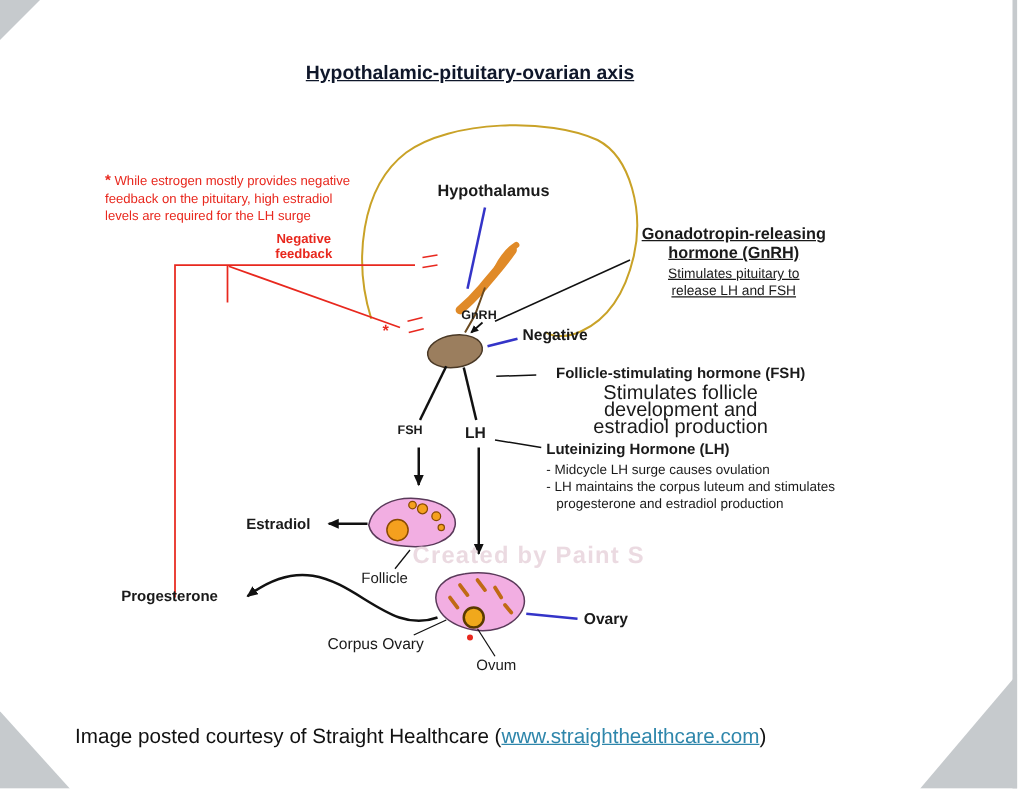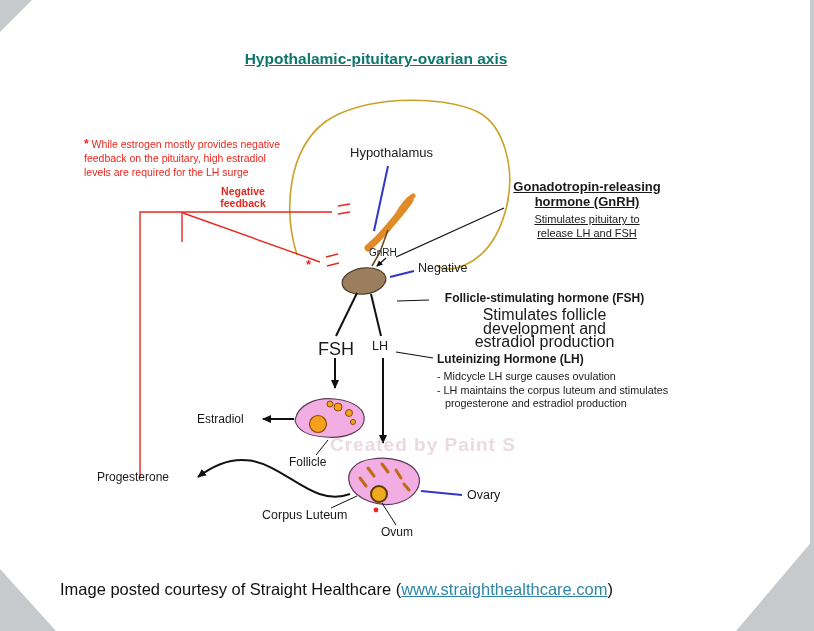--- a/index.html
+++ b/index.html
@@ -9,41 +9,41 @@
   }
   .corner{position:absolute;background:#c6cacd;}
   .corner.tl{left:0;top:0;width:32px;height:32px;clip-path:polygon(0 0,100% 0,0 100%);}
   .corner.bl{left:0;bottom:0;width:56px;height:62px;clip-path:polygon(0 0,100% 100%,0 100%);}
   .corner.br{right:0;bottom:0;width:78px;height:92px;clip-path:polygon(100% 0,100% 100%,0 100%);}
   .edge-right{position:absolute;right:0;top:0;width:4px;height:100%;background:#c6cacd;}
 
   .page-title{
     position:absolute;left:230px;top:50px;width:292px;margin:0;
     font-size:15.5px;font-weight:bold;text-align:center;
-    text-decoration:underline;color:#0f766e;
+    text-decoration:underline;color:#0f172a;
   }
 
   .note{
     position:absolute;left:84px;top:137px;width:202px;
     font-size:10.5px;line-height:14px;color:#e8281e;
   }
   .note .ast{font-weight:bold;font-size:12px;}
 
   .neg-feedback{
     position:absolute;left:207px;top:185px;width:72px;
     font-size:10.5px;line-height:12px;font-weight:bold;color:#e8281e;text-align:center;
   }
 
   .lbl{position:absolute;white-space:nowrap;}
-  .b{font-weight:normal;}
+  .b{font-weight:bold;}
 
   .lbl-hypothalamus{left:350px;top:145px;font-size:13px;}
   .lbl-gnrh-small{left:369px;top:247px;font-size:10px;}
   .lbl-pituitary{left:418px;top:261px;font-size:12.5px;}
-  .lbl-fsh{left:318px;top:339px;font-size:18px;}
+  .lbl-fsh{left:318px;top:339px;font-size:10px;}
   .lbl-lh{left:372px;top:339px;font-size:12.5px;}
   .lbl-estradiol{left:197px;top:412px;font-size:12px;}
   .lbl-follicle{left:289px;top:455px;font-size:12px;}
   .lbl-progesterone{left:97px;top:470px;font-size:12px;}
   .lbl-corpus{left:262px;top:508px;font-size:12.5px;}
   .lbl-ovum{left:381px;top:525px;font-size:12px;}
   .lbl-ovary{left:467px;top:488px;font-size:12.5px;}
   .lbl-red-ast{left:306px;top:257px;font-size:13px;font-weight:bold;color:#e8281e;}
 
   .ann{position:absolute;}
@@ -179,21 +179,21 @@
   <div class="neg-feedback">Negative feedback</div>
 
   <div class="lbl b lbl-hypothalamus">Hypothalamus</div>
   <div class="lbl b lbl-gnrh-small">GnRH</div>
   <div class="lbl b lbl-pituitary">Negative</div>
   <div class="lbl b lbl-fsh">FSH</div>
   <div class="lbl b lbl-lh">LH</div>
   <div class="lbl b lbl-estradiol">Estradiol</div>
   <div class="lbl lbl-follicle">Follicle</div>
   <div class="lbl b lbl-progesterone">Progesterone</div>
-  <div class="lbl lbl-corpus">Corpus Luteum</div>
+  <div class="lbl lbl-corpus">Corpus Ovary</div>
   <div class="lbl lbl-ovum">Ovum</div>
   <div class="lbl b lbl-ovary">Ovary</div>
   <div class="lbl lbl-red-ast">*</div>
 
   <div class="ann ann-gnrh">
     <div class="t">Gonadotropin-releasing hormone (GnRH)</div>
     <div class="d">Stimulates pituitary to release LH and FSH</div>
   </div>
 
   <div class="ann ann-fsh">

